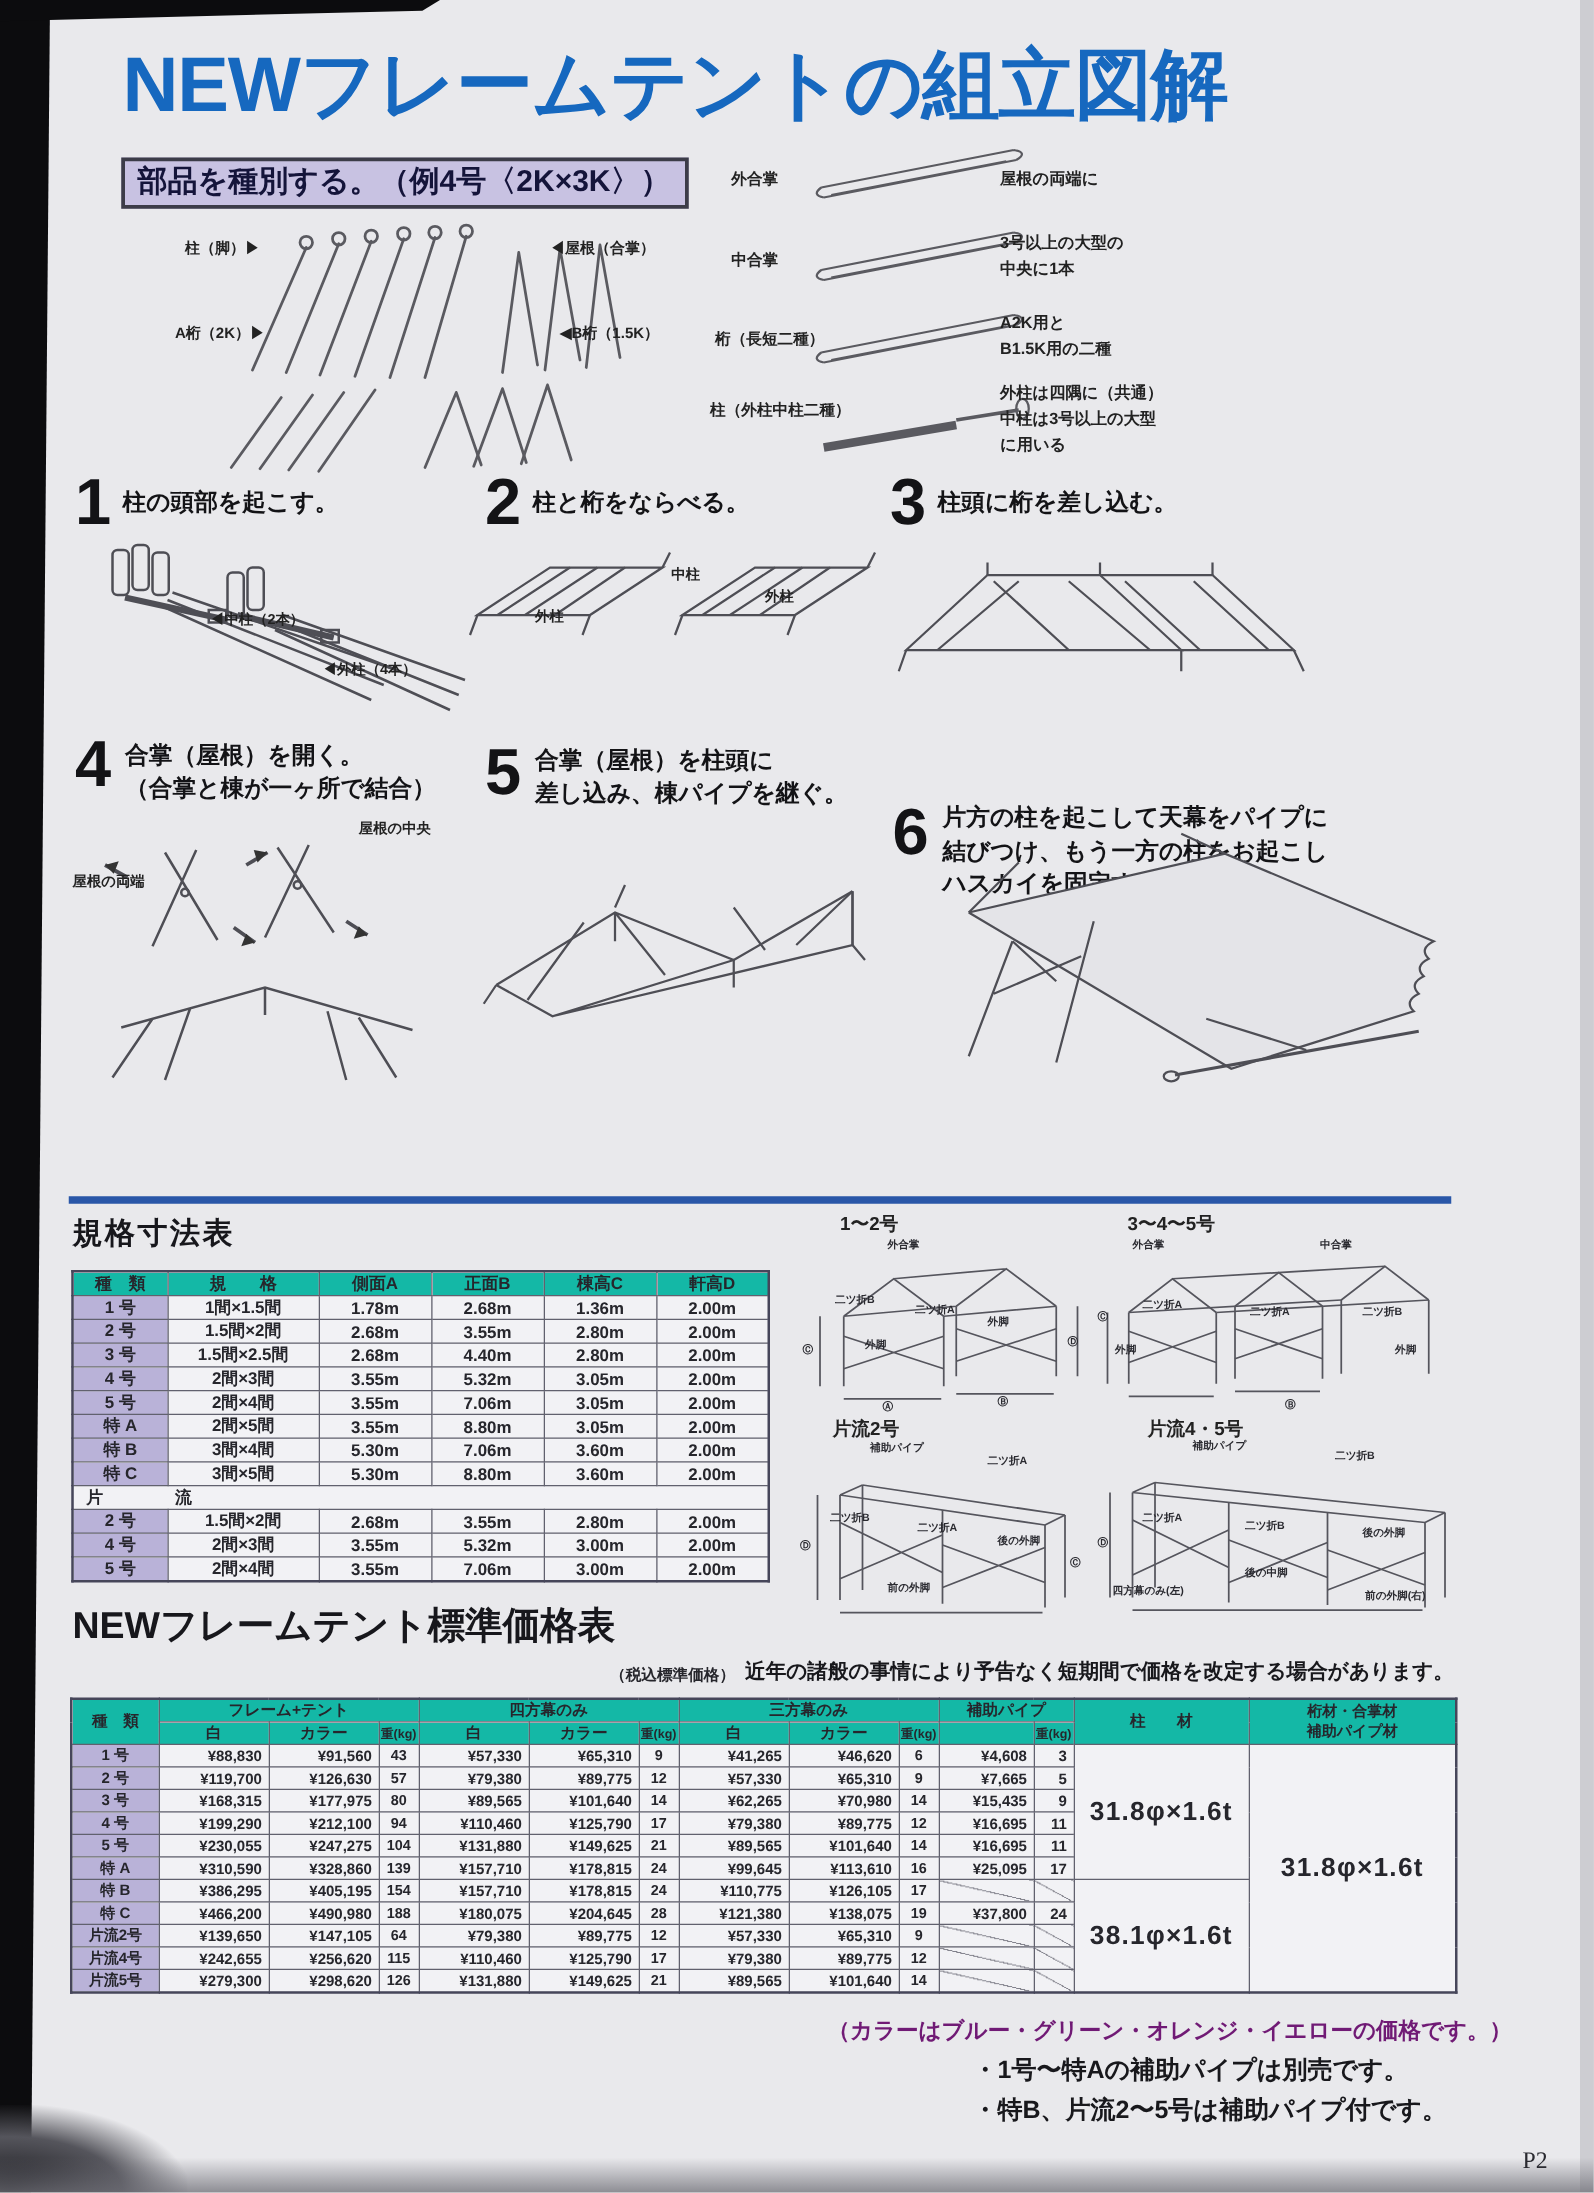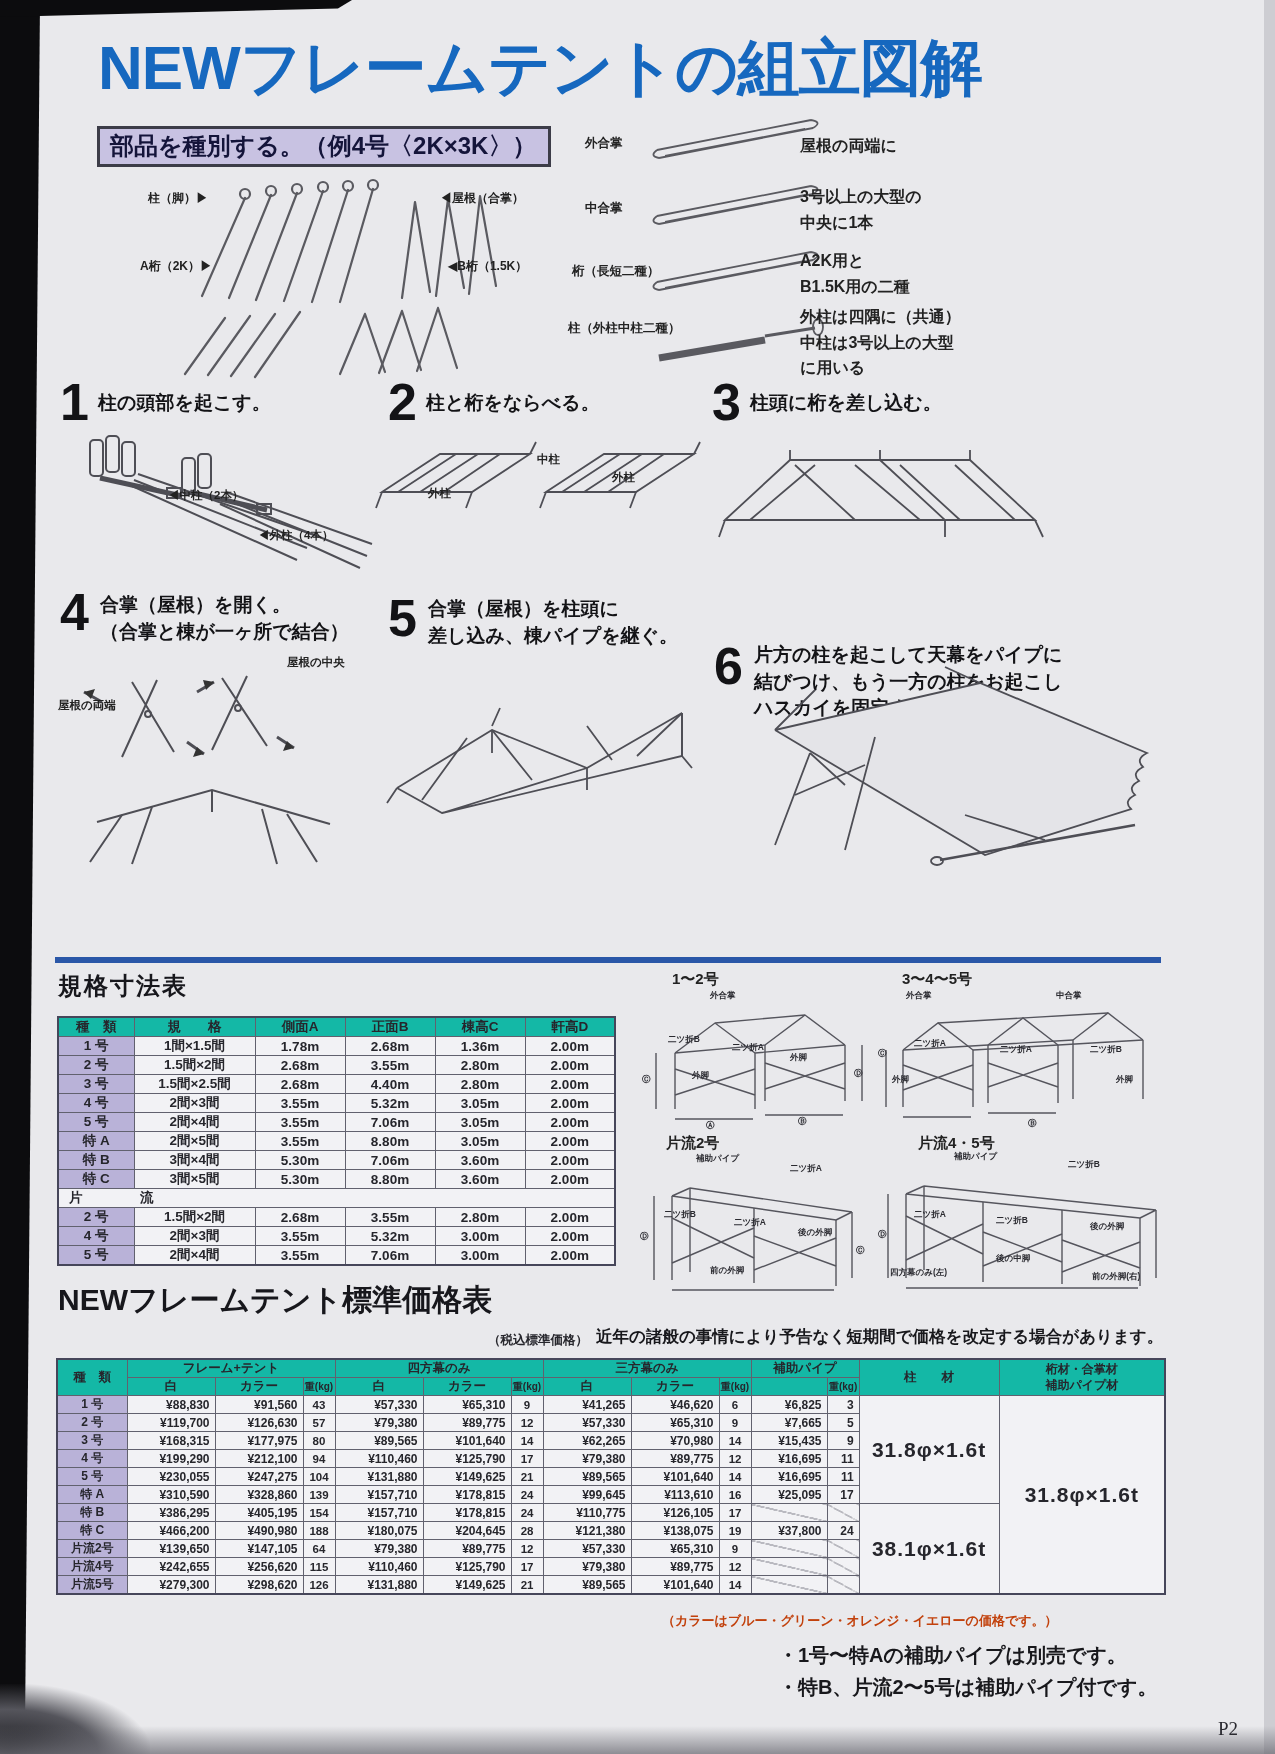--- a/index.html
+++ b/index.html
@@ -11,21 +11,21 @@
   .edge-left{left:0;top:0;width:40px;height:1754px;background:#0c0c0e;clip-path:polygon(0 0,100% 0,62% 100%,0 100%)}
   .edge-top{left:0;top:0;width:352px;height:17px;background:#0c0c0e;clip-path:polygon(0 0,100% 0,96% 50%,0 100%)}
   .edge-bottom{left:0;top:1726px;width:1275px;height:28px;background:linear-gradient(to bottom,rgba(120,120,126,0),rgba(110,110,118,.75))}
   .edge-blotch{left:0;top:1684px;width:150px;height:70px;background:radial-gradient(ellipse at 5% 100%,#18181c 0%,#55555c 45%,rgba(90,90,96,0) 72%)}
   .edge-right{left:1264px;top:0;width:11px;height:1754px;background:#cdcdd2}
   
   .title{left:98px;top:26px;font-size:62px;font-weight:900;color:#1668bf;letter-spacing:-1px;white-space:nowrap}
   .parts-header{left:97px;top:126px;width:454px;height:41px;background:#c8c2e2;border:3px solid #3c3c48;font-size:24px;font-weight:bold;color:#14143a;line-height:34px;padding-left:10px;white-space:nowrap}
   .plbl{font-size:12px;font-weight:bold;color:#222;white-space:nowrap}
   .pname{font-size:12.5px;font-weight:bold;color:#222;white-space:nowrap}
-  .pnote{font-size:16px;font-weight:bold;color:#222;white-space:pre-line;line-height:1.6}
+  .pnote{font-size:13px;font-weight:bold;color:#222;white-space:pre-line;line-height:1.6}
   .stepnum{font-size:52px;font-weight:900;color:#131316;line-height:1}
   .steptxt{font-size:19px;font-weight:bold;color:#131316;white-space:pre-line;line-height:1.4}
   .illbl{font-size:11.5px;font-weight:bold;color:#222;white-space:nowrap}
   .blue-rule{left:55px;top:957px;width:1106px;height:6px;background:#2a57a8}
   .sec-title{font-size:24px;font-weight:900;color:#17171c;letter-spacing:2px;white-space:nowrap}
   
   table.data-tb{border-collapse:collapse;table-layout:fixed;border:2px solid #46465a;position:absolute}
   table.data-tb th,table.data-tb td{border:1px solid #61616e;text-align:center;font-weight:bold;color:#26262c;overflow:hidden;white-space:nowrap}
   table.data-tb th{background:#14b8a6}
   table.data-tb td{background:#f2f2f5}
@@ -39,21 +39,21 @@
   table.price th.wt-h{font-size:10px}
   table.price th.pre{white-space:pre-line;line-height:1.3;font-size:12px}
   table.price td.price{text-align:right;padding-right:5px}
   table.price td.wt{font-size:11.5px}
   table.price td.slash{background:linear-gradient(to top right,#f2f2f5 48.8%,#80808a 48.8%,#80808a 51.4%,#f2f2f5 51.4%)}
   table.price td.mat{font-size:21px;letter-spacing:1px}
   
   .dg{position:absolute}
   .dg .dl{position:absolute;font-size:8.5px;font-weight:bold;color:#2a2a30;white-space:nowrap;line-height:1}
   .dg-title{font-size:15px;font-weight:bold;color:#222;white-space:nowrap}
-  .color-note{font-size:13px;font-weight:bold;color:#c2410c;white-space:nowrap}
+  .color-note{font-size:18px;font-weight:bold;color:#701a75;white-space:nowrap}
   .foot-note{font-size:20px;font-weight:bold;color:#18181c;white-space:nowrap}
   .pt-title{font-size:30px;font-weight:900;color:#17171c;white-space:nowrap}
   .pt-sub{font-size:12.5px;font-weight:bold;color:#26262c;white-space:nowrap}
   .pt-notice{font-size:16.5px;font-weight:bold;color:#18181c;white-space:nowrap}
   .pageno{font-size:19px;font-family:"Liberation Serif",serif;color:#2a2a30}
   svg{display:block}
 </style>
 </head>
 <body>
 
@@ -468,21 +468,21 @@
           <td class="type">1 号</td>
           <td class="price">¥88,830</td>
           <td class="price">¥91,560</td>
           <td class="wt">43</td>
           <td class="price">¥57,330</td>
           <td class="price">¥65,310</td>
           <td class="wt">9</td>
           <td class="price">¥41,265</td>
           <td class="price">¥46,620</td>
           <td class="wt">6</td>
-          <td class="price">¥6,825</td>
+          <td class="price">¥4,608</td>
           <td class="price">3</td>
           <td class="mat" rowspan="6">31.8φ×1.6t</td>
           <td class="mat" rowspan="11">31.8φ×1.6t</td>
         </tr>
         <tr>
           <td class="type">2 号</td>
           <td class="price">¥119,700</td>
           <td class="price">¥126,630</td>
           <td class="wt">57</td>
           <td class="price">¥79,380</td>

